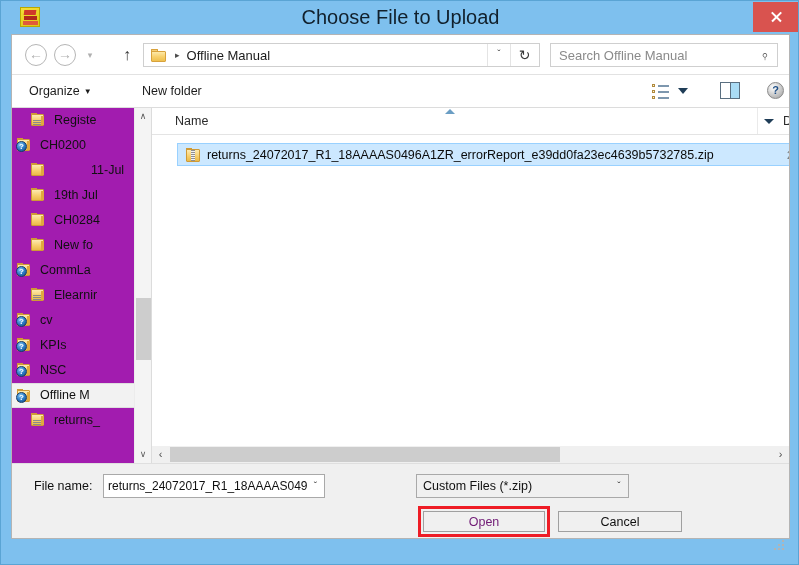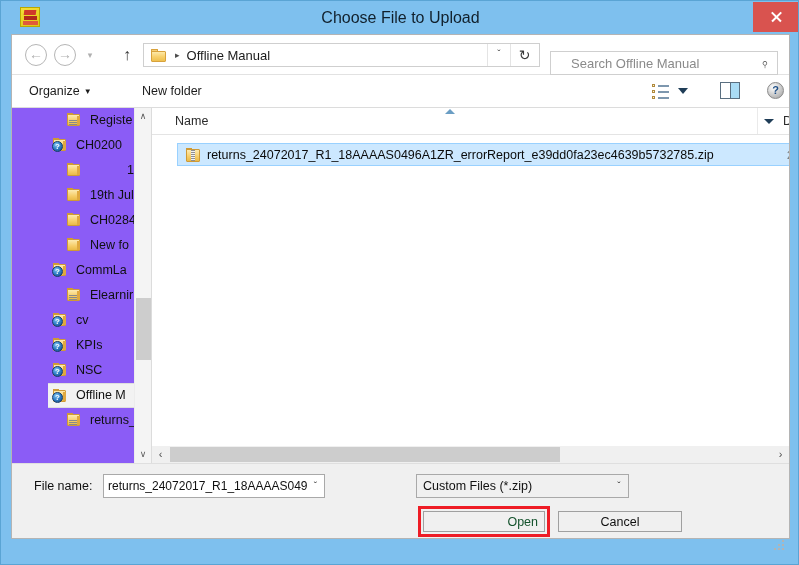--- a/index.html
+++ b/index.html
@@ -61,21 +61,21 @@
     width: 15px; height: 4px;
     background: #e05a3a;
   }
   #window-title {
     position: absolute;
     left: 0; top: 0;
     width: 799px;
     height: 33px;
     line-height: 33px;
     text-align: center;
-    font-size: 16px;
+    font-size: 20px;
     color: #11202c;
   }
   #close-button {
     position: absolute;
     right: 1px; top: 1px;
     width: 46px; height: 30px;
     background: #d9534f;
     border: none;
     cursor: pointer;
     display: flex;
@@ -215,28 +215,27 @@
     width: 27px; height: 22px;
     border-left: 1px solid #e4e4e4;
     font-size: 14px;
     line-height: 22px;
     text-align: center;
     color: #3a3a3a;
     cursor: default;
   }
   #search-box {
     position: absolute;
-    left: 538px; top: 16px;
+    left: 538px; top: 8px;
     width: 228px; height: 24px;
     border: 1px solid #cfcfcf;
     box-sizing: border-box;
     background: #ffffff;
     display: flex;
     align-items: center;
-    padding-left: 12px;
   }
   #search-input-text {
     margin-left: 8px;
     font-size: 13px;
     color: #8a8a8a;
     flex: 1;
   }
   #search-icon {
     margin-right: 9px;
     font-size: 13px;
@@ -357,23 +356,22 @@
     width: 777px;
     height: 355px;
   }
 
   
   #sidebar {
     position: absolute;
     left: 0; top: 0;
     width: 139px;
     height: 355px;
-    background: #8b5cf6;
+    background: #a21caf;
     overflow: hidden;
-    padding-left: 36px;
   }
   .tree-item {
     position: relative;
     height: 25px;
     line-height: 25px;
     white-space: nowrap;
     font-size: 12.5px;
     color: #101010;
     cursor: default;
   }
@@ -713,23 +711,22 @@
   }
   #open-button {
     position: absolute;
     left: 411px; top: 47px;
     width: 122px; height: 21px;
     background: #f0f0f0;
     border: 1px solid #a0a0a0;
     box-sizing: border-box;
     font-family: "Liberation Sans", sans-serif;
     font-size: 12.5px;
-    color: #14532d;
+    color: #701a75;
     cursor: pointer;
-    text-align: right;
   }
   #cancel-button {
     position: absolute;
     left: 546px; top: 47px;
     width: 124px; height: 21px;
     background: #f0f0f0;
     border: 1px solid #a0a0a0;
     box-sizing: border-box;
     font-family: "Liberation Sans", sans-serif;
     font-size: 12.5px;

